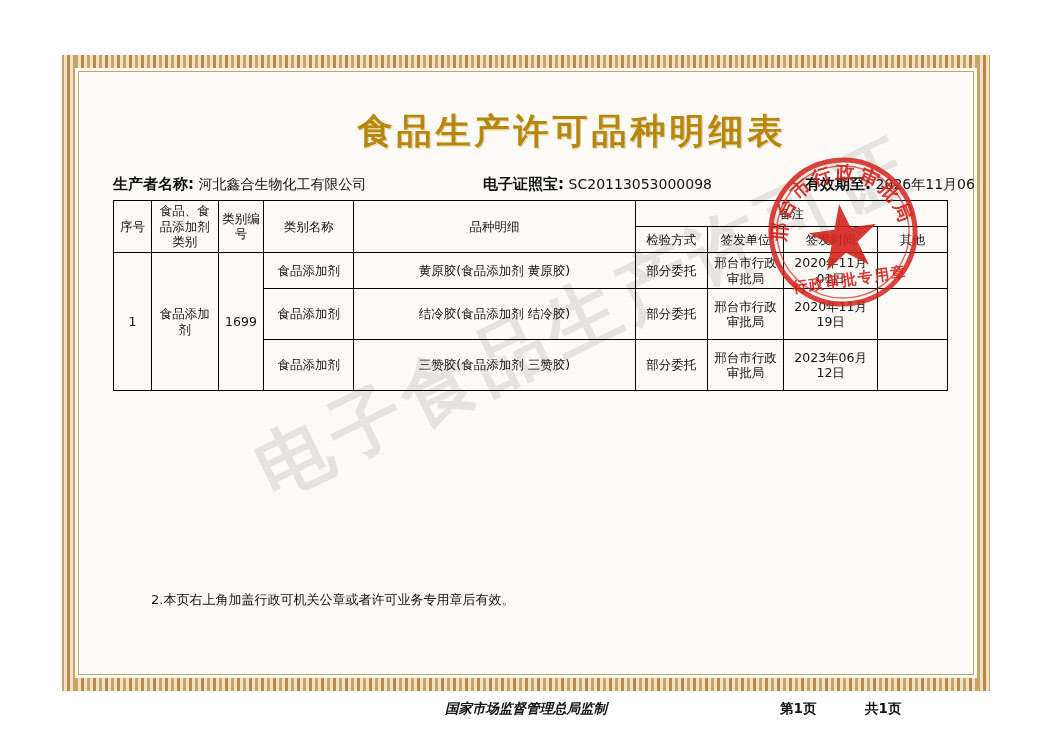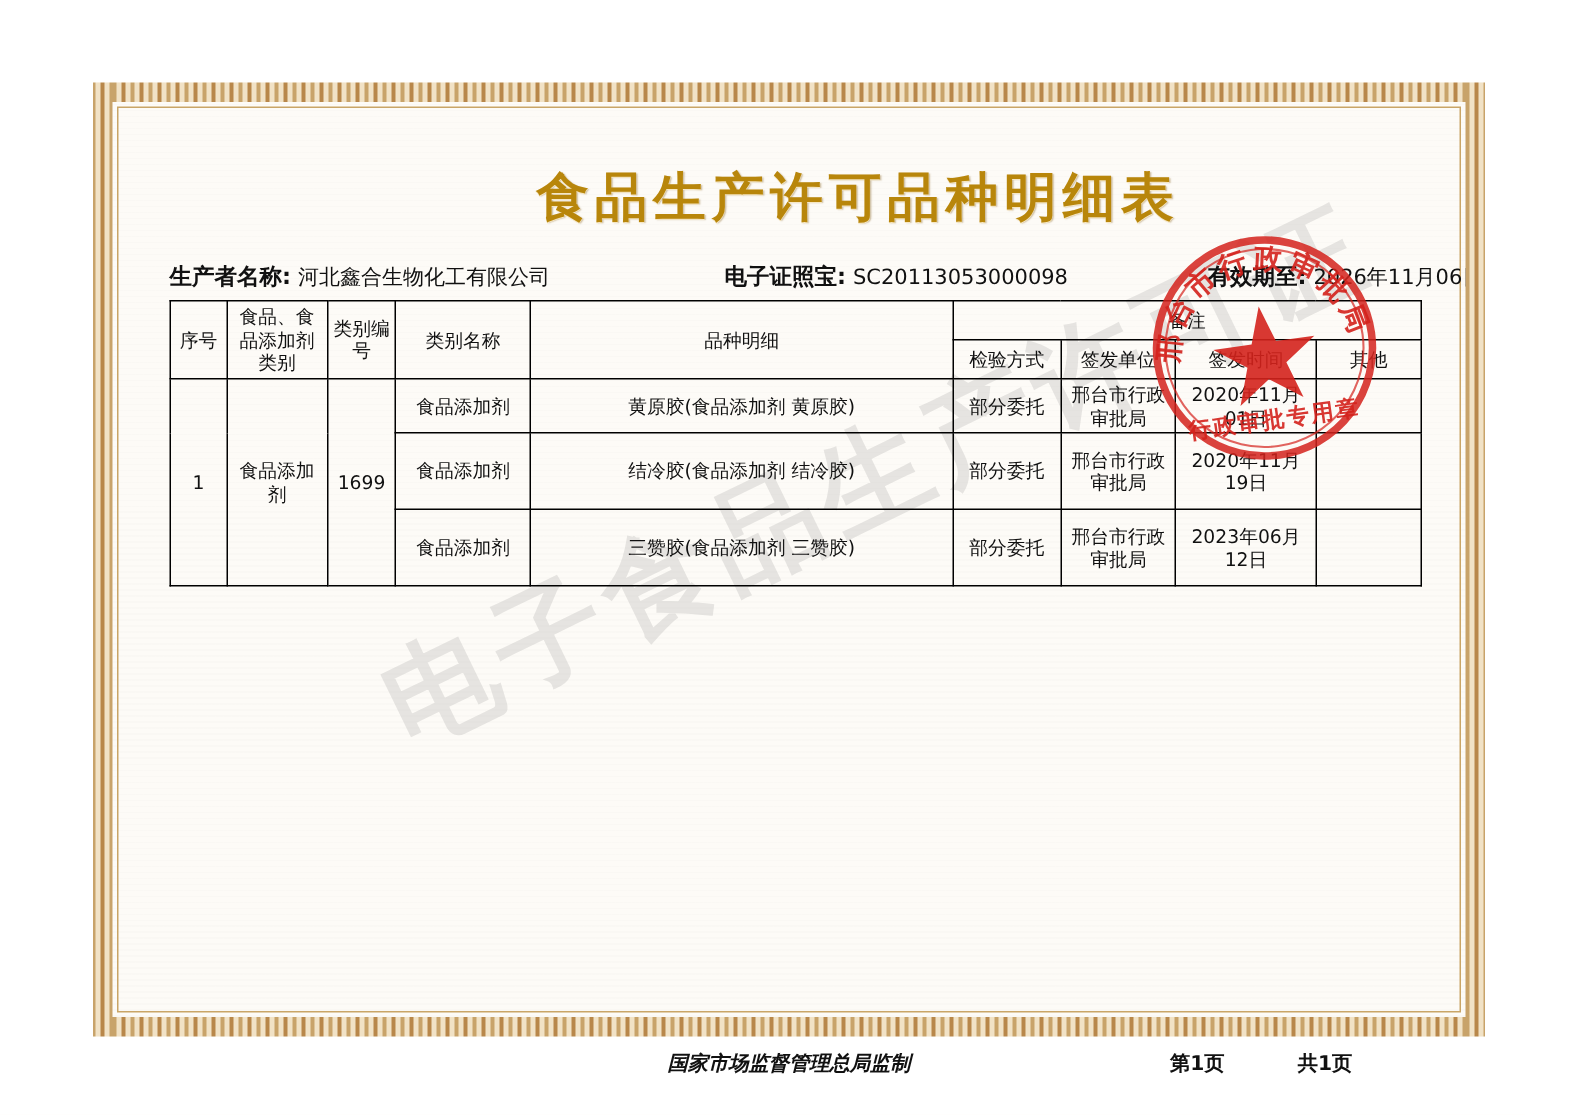--- a/index.html
+++ b/index.html
@@ -302,20 +302,21 @@
         <text fill="#d4221c" font-size="19" font-weight="bold" letter-spacing="3" font-family="DejaVu Serif, serif" opacity="0.9">
           <textPath href="#arcTop" startOffset="50%" text-anchor="middle">邢台市行政审批局</textPath>
         </text>
         <polygon points="80,52 88.2,76.5 114,76.5 93.1,91.5 101.2,116 80,101 58.8,116 66.9,91.5 46,76.5 71.8,76.5" fill="#d4221c" opacity="0.9"></polygon>
         <text x="80" y="133" text-anchor="middle" fill="#d4221c" font-size="15" font-weight="bold" letter-spacing="1.5" font-family="DejaVu Serif, serif" opacity="0.9">行政审批专用章</text>
       </g>
     </svg>
 
 
     <div class="notes">
+      <div class="n-line2">2.本页右上角加盖行政可机关公章或者许可业务专用章后有效。</div>
     </div>
 
   </div>
 </div>
 
 <div class="footer">
   <div class="center">国家市场监督管理总局监制</div>
   <div class="pages">
     <span>第1页</span>
     <span class="p2">共1页</span>

